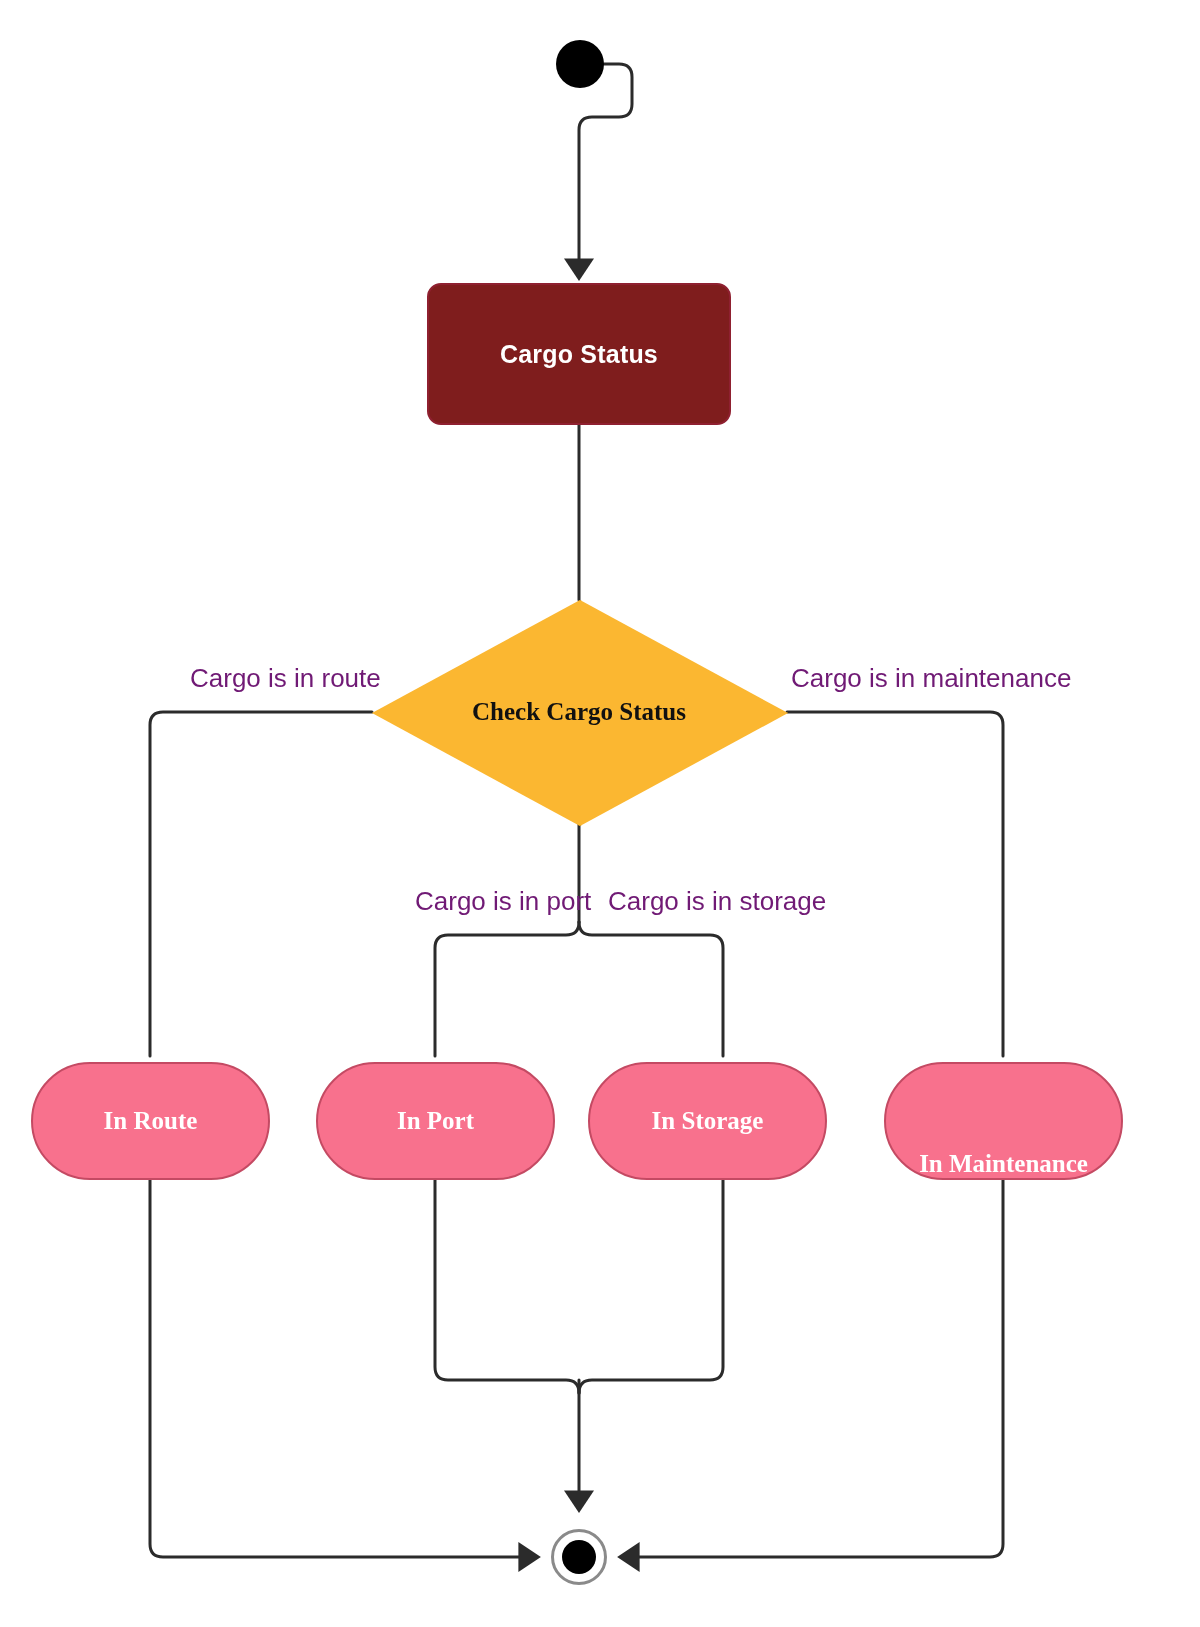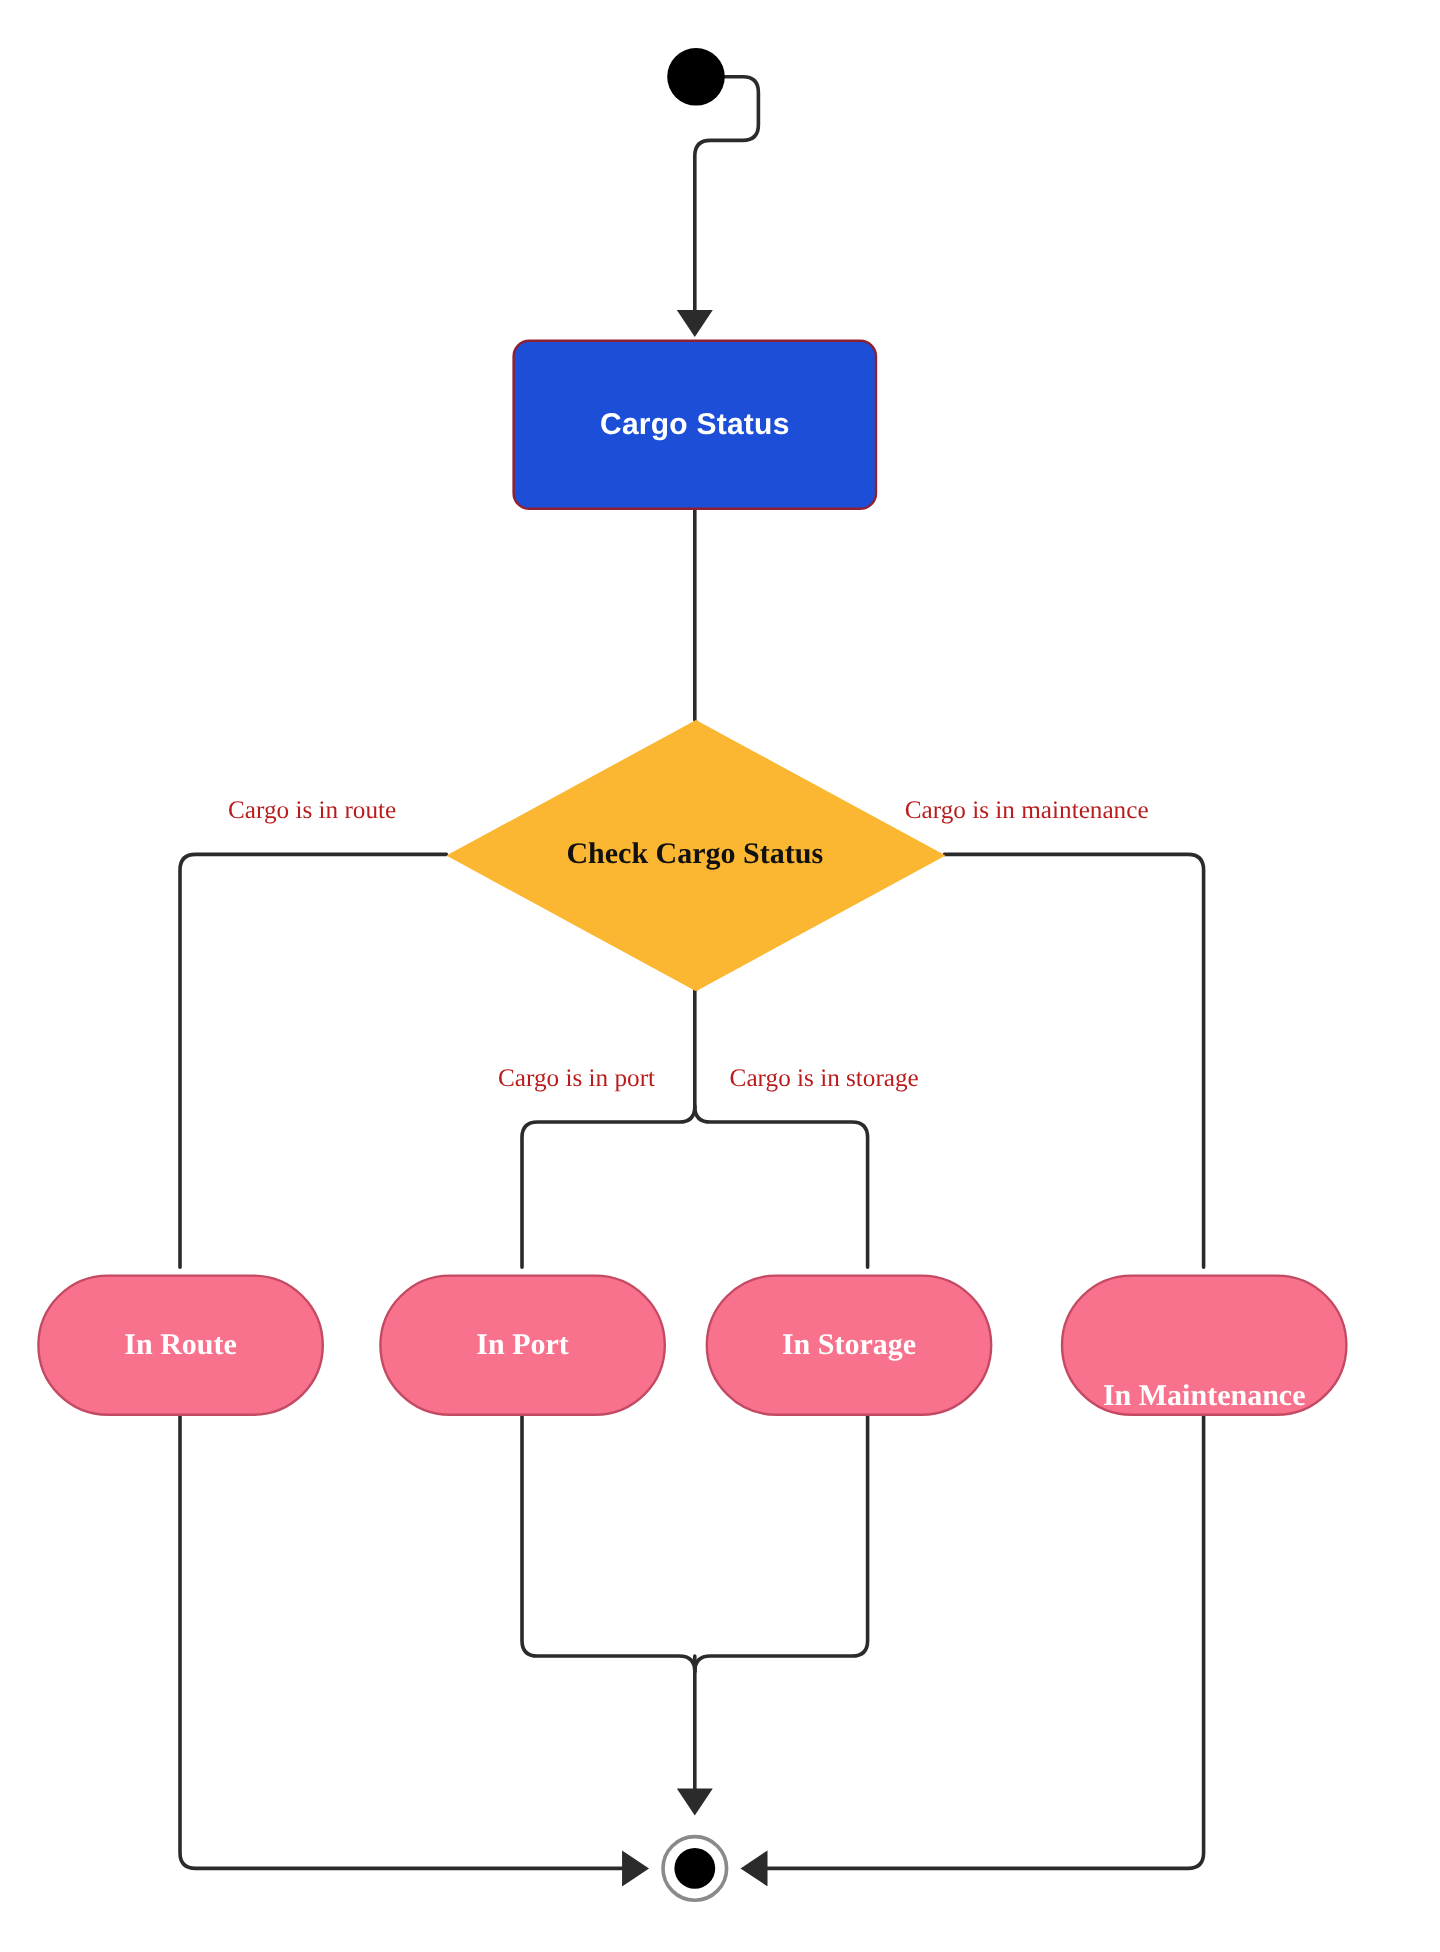--- a/index.html
+++ b/index.html
@@ -27,21 +27,21 @@
   .node {
     position: absolute;
     box-sizing: border-box;
     display: flex;
     align-items: center;
     justify-content: center;
     text-align: center;
   }
   
   .node-process {
-    background: #1d4ed8;
+    background: #7f1d1d;
     border: 2px solid #8f2030;
     border-radius: 14px;
     color: #ffffff;
     font-family: "Liberation Sans", sans-serif;
     font-weight: bold;
     font-size: 25px;
     letter-spacing: 0.2px;
   }
   
   .node-state {
@@ -73,24 +73,24 @@
     position: relative;
     z-index: 2;
     color: #111111;
     font-family: Liberation Serif, serif;
     font-weight: bold;
     font-size: 25px;
   }
   
   .edge-label {
     position: absolute;
-    color: #b91c1c;
-    font-family: Liberation Serif, serif;
+    color: #701a75;
+    font-family: Liberation Sans, sans-serif;
     font-weight: normal;
-    font-size: 21px;
+    font-size: 26px;
     white-space: nowrap;
   }
   
   .node-start {
     width: 48px;
     height: 48px;
     border-radius: 50%;
     background: #000000;
   }
   .node-end-outer {
@@ -179,15 +179,15 @@
   <div class="node node-end-outer" style="left:551px; top:1529px;">
     <div class="node-end-inner"></div>
   </div>
 
   <div class="edge-label" style="left:190px; top:663px;">Cargo is in route</div>
 
   <div class="edge-label" style="left:415px; top:886px;">Cargo is in port</div>
 
   <div class="edge-label" style="left:608px; top:886px;">Cargo is in storage</div>
 
-  <div class="edge-label" style="left:754px; top:663px;text-align:center;">Cargo is in maintenance</div>
+  <div class="edge-label" style="left:791px; top:663px;text-align:center;">Cargo is in maintenance</div>
 
 </div>
 
 </body></html>

